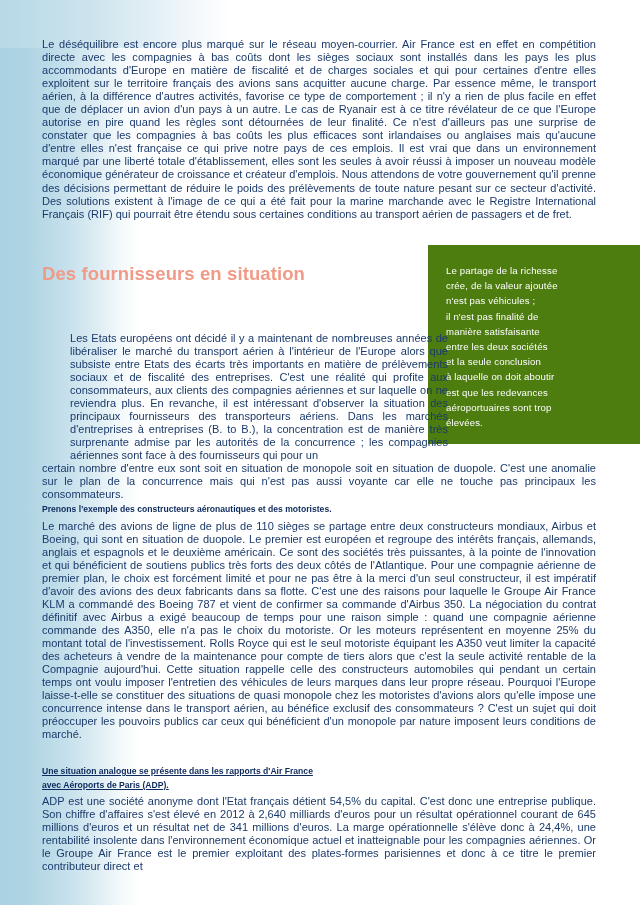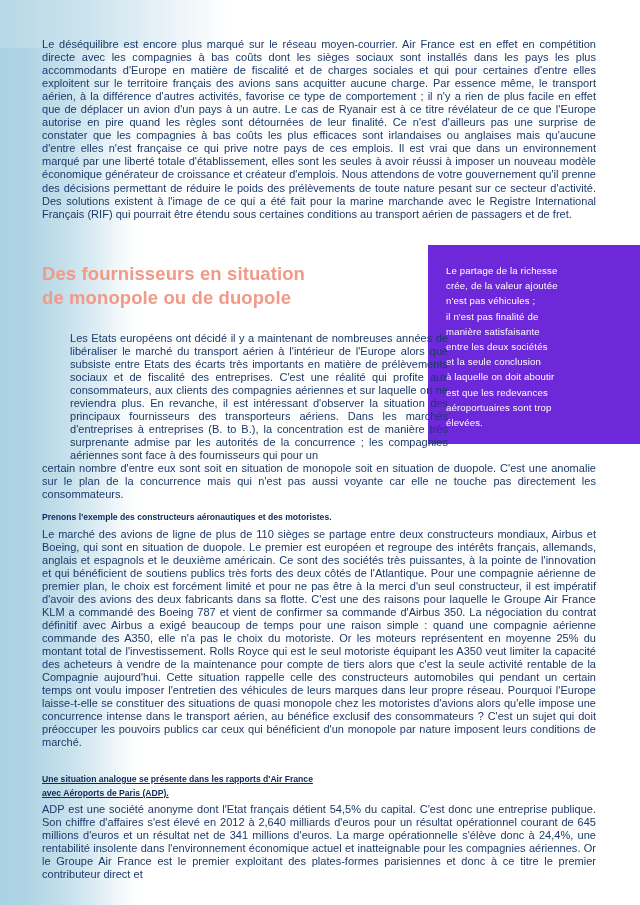--- a/index.html
+++ b/index.html
@@ -83,21 +83,21 @@
   }
   .section-heading .ln { display: block; }
 
   
   .pullquote {
     position: absolute;
     left: 428px;
     top: 245px;
     width: 212px;
     height: 199px;
-    background: #6d28d9;
+    background: #4d7c0f;
     box-sizing: border-box;
     padding: 18px 8px 12px 18px;
   }
   .pullquote .qt {
     color: #ffffff;
     font-size: 9.6px;
     line-height: 15.2px;
     font-weight: 400;
     letter-spacing: 0.15px;
   }
@@ -116,21 +116,21 @@
     left: 42px;
     top: 462px;
     width: 554px;
   }
 
   .sub-head {
     color: #0d2a5c;
     font-size: 8.6px;
     line-height: 13.6px;
     font-weight: bold;
-    margin: 8px 0 3px 0;
+    margin: 0 0 3px 0;
     text-align: left;
   }
   .sub-head .ln { display: block; text-decoration: underline; }
 
   .block {
     position: absolute;
     left: 42px;
     width: 554px;
   }
   #blk-constructeurs { top: 503px; }
@@ -143,21 +143,20 @@
 
   <div class="bg-gradient"></div>
   <div class="bg-gradient-top"></div>
 
   <div class="content">
     <p class="body-text para-intro">Le déséquilibre est encore plus marqué sur le réseau moyen-courrier. Air France est en effet en compétition directe avec les compagnies à bas coûts dont les sièges sociaux sont installés dans les pays les plus accommodants d'Europe en matière de fiscalité et de charges sociales et qui pour certaines d'entre elles exploitent sur le territoire français des avions sans acquitter aucune charge. Par essence même, le transport aérien, à la différence d'autres activités, favorise ce type de comportement ; il n'y a rien de plus facile en effet que de déplacer un avion d'un pays à un autre. Le cas de Ryanair est à ce titre révélateur de ce que l'Europe autorise en pire quand les règles sont détournées de leur finalité. Ce n'est d'ailleurs pas une surprise de constater que les compagnies à bas coûts les plus efficaces sont irlandaises ou anglaises mais qu'aucune d'entre elles n'est française ce qui prive notre pays de ces emplois. Il est vrai que dans un environnement marqué par une liberté totale d'établissement, elles sont les seules à avoir réussi à imposer un nouveau modèle économique générateur de croissance et créateur d'emplois. Nous attendons de votre gouvernement qu'il prenne des décisions permettant de réduire le poids des prélèvements de toute nature pesant sur ce secteur d'activité. Des solutions existent à l'image de ce qui a été fait pour la marine marchande avec le Registre International Français (RIF) qui pourrait être étendu sous certaines conditions au transport aérien de passagers et de fret.</p>
   </div>
 
   <div class="section-heading">
     <span class="ln">Des fournisseurs en situation</span>
-    <span class="ln">de monopole ou de duopole</span>
   </div>
 
   <div class="pullquote">
     <div class="qt">
       <span class="ln">Le partage de la richesse</span>
       <span class="ln">crée, de la valeur ajoutée</span>
       <span class="ln">n'est pas véhicules ;</span>
       <span class="ln">il n'est pas finalité de</span>
       <span class="ln">manière satisfaisante</span>
       <span class="ln">entre les deux sociétés</span>
@@ -167,21 +166,21 @@
       <span class="ln">aéroportuaires sont trop</span>
       <span class="ln">élevées.</span>
     </div>
   </div>
 
   <div class="col-narrow">
     <p class="body-text">Les Etats européens ont décidé il y a maintenant de nombreuses années de libéraliser le marché du transport aérien à l'intérieur de l'Europe alors que subsiste entre Etats des écarts très importants en matière de prélèvements sociaux et de fiscalité des entreprises. C'est une réalité qui profite aux consommateurs, aux clients des compagnies aériennes et sur laquelle on ne reviendra plus. En revanche, il est intéressant d'observer la situation des principaux fournisseurs des transporteurs aériens. Dans les marchés d'entreprises à entreprises (B. to B.), la concentration est de manière très surprenante admise par les autorités de la concurrence ; les compagnies aériennes sont face à des fournisseurs qui pour un</p>
   </div>
 
   <div class="full-after-box">
-    <p class="body-text">certain nombre d'entre eux sont soit en situation de monopole soit en situation de duopole. C'est une anomalie sur le plan de la concurrence mais qui n'est pas aussi voyante car elle ne touche pas directement les consommateurs.</p>
+    <p class="body-text">certain nombre d'entre eux sont soit en situation de monopole soit en situation de duopole. C'est une anomalie sur le plan de la concurrence mais qui n'est pas aussi voyante car elle ne touche pas principaux les consommateurs.</p>
   </div>
 
   <div class="block" id="blk-constructeurs">
     <p class="sub-head">Prenons l'exemple des constructeurs aéronautiques et des motoristes.</p>
     <p class="body-text">Le marché des avions de ligne de plus de 110 sièges se partage entre deux constructeurs mondiaux, Airbus et Boeing, qui sont en situation de duopole. Le premier est européen et regroupe des intérêts français, allemands, anglais et espagnols et le deuxième américain. Ce sont des sociétés très puissantes, à la pointe de l'innovation et qui bénéficient de soutiens publics très forts des deux côtés de l'Atlantique. Pour une compagnie aérienne de premier plan, le choix est forcément limité et pour ne pas être à la merci d'un seul constructeur, il est impératif d'avoir des avions des deux fabricants dans sa flotte. C'est une des raisons pour laquelle le Groupe Air France KLM a commandé des Boeing 787 et vient de confirmer sa commande d'Airbus 350. La négociation du contrat définitif avec Airbus a exigé beaucoup de temps pour une raison simple : quand une compagnie aérienne commande des A350, elle n'a pas le choix du motoriste. Or les moteurs représentent en moyenne 25% du montant total de l'investissement. Rolls Royce qui est le seul motoriste équipant les A350 veut limiter la capacité des acheteurs à vendre de la maintenance pour compte de tiers alors que c'est la seule activité rentable de la Compagnie aujourd'hui. Cette situation rappelle celle des constructeurs automobiles qui pendant un certain temps ont voulu imposer l'entretien des véhicules de leurs marques dans leur propre réseau. Pourquoi l'Europe laisse-t-elle se constituer des situations de quasi monopole chez les motoristes d'avions alors qu'elle impose une concurrence intense dans le transport aérien, au bénéfice exclusif des consommateurs ? C'est un sujet qui doit préoccuper les pouvoirs publics car ceux qui bénéficient d'un monopole par nature imposent leurs conditions de marché.</p>
   </div>
 
   <div class="block" id="blk-adp">
     <p class="sub-head">
       <span class="ln">Une situation analogue se présente dans les rapports d'Air France</span>

